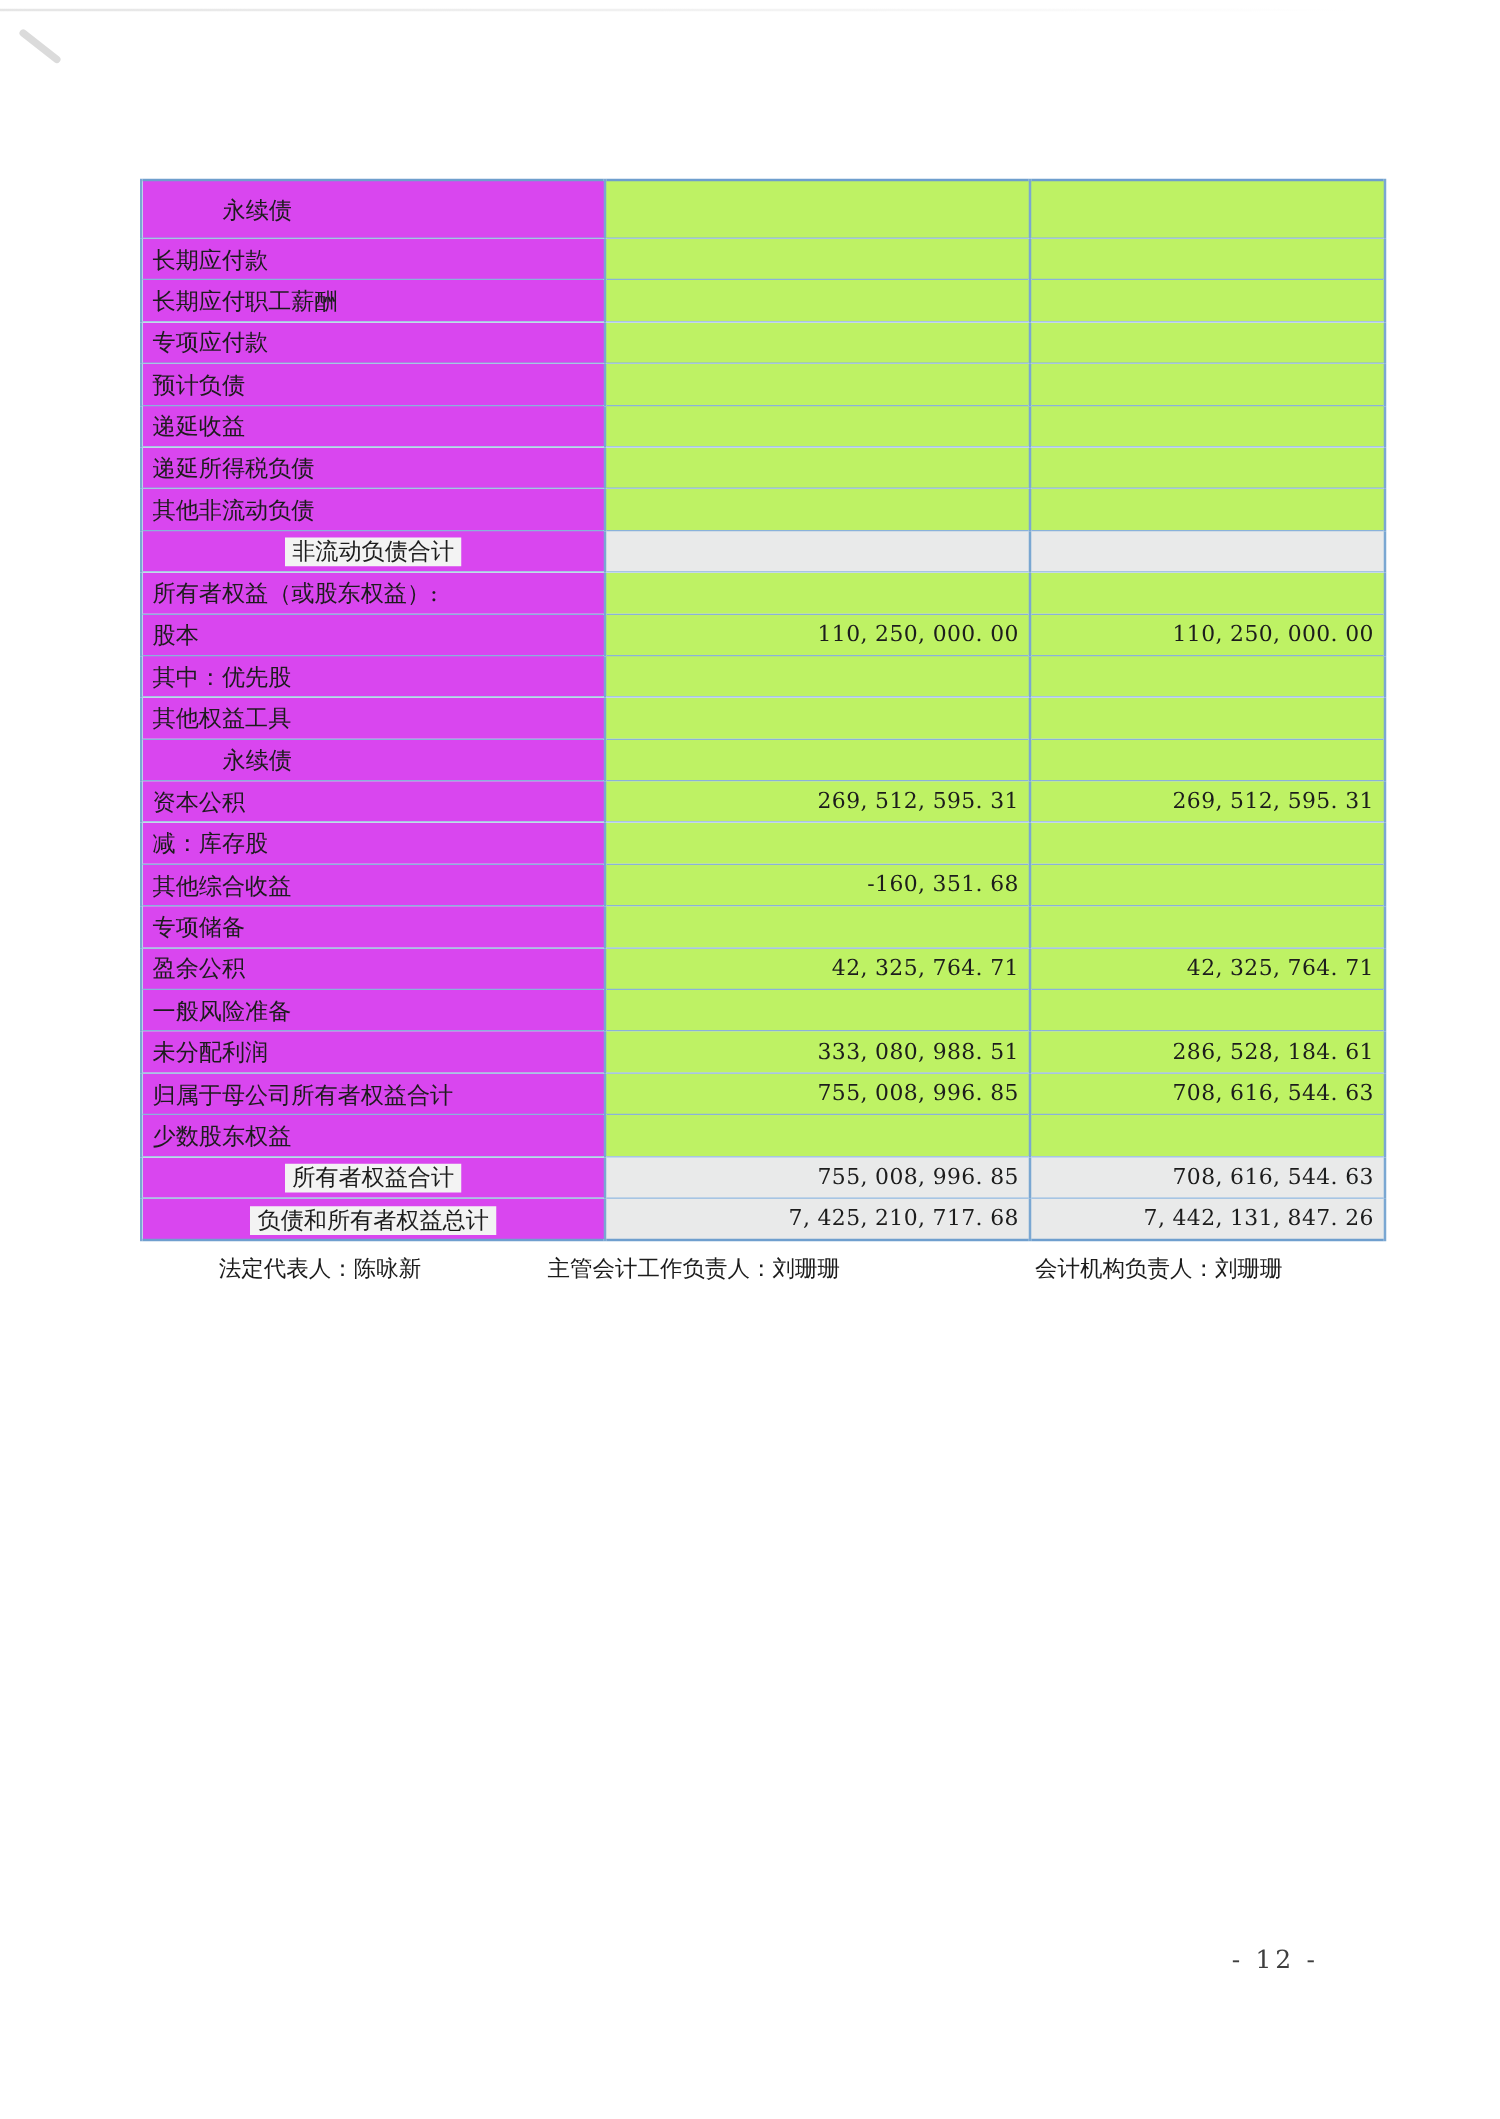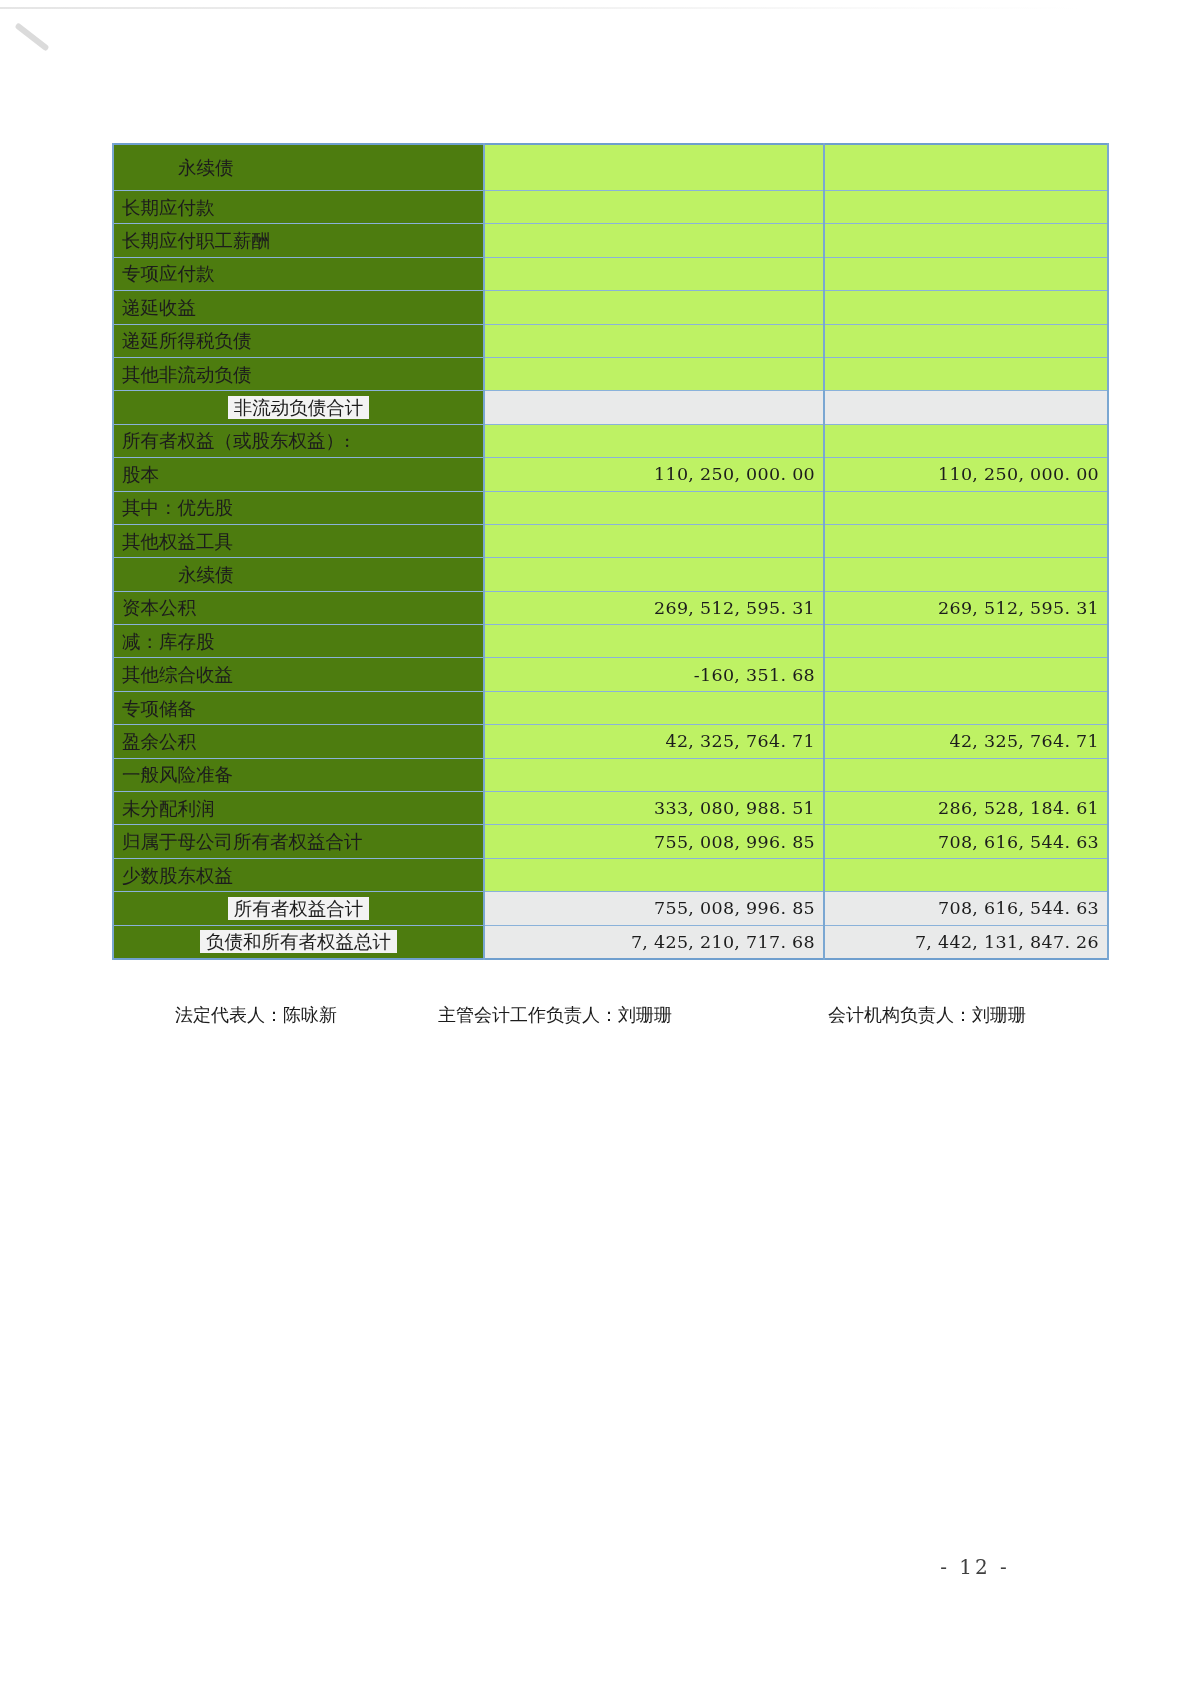--- a/index.html
+++ b/index.html
@@ -39,21 +39,21 @@
     border-right:2px solid #7aa7d2;
     height:32.4px;
     padding:0 8px;
     vertical-align:middle;
     overflow:hidden;
     white-space:nowrap;
   }
   tr.tall td { height:45px; }
 
   td.label-cell {
-    background:#4d7c0f;
+    background:#d946ef;
     text-align:left;
     font-size:18.5px;
   }
   td.label-cell.center { text-align:center; }
   td.label-cell.bold   { font-weight:normal; }
   td.label-cell.indent { padding-left:64px; }
 
   td.value-cell {
     background:#bef264;
     text-align:right;
@@ -69,21 +69,21 @@
     position:absolute; top:1003px; left:0; width:1200px; height:24px;
     font-size:18px; color:#1c1c1c;
   }
   .signature-row .sig { position:absolute; white-space:nowrap; }
   .sig-legal  { left:175px; }
   .sig-chief  { left:438px; }
   .sig-org    { left:828px; }
 
   .page-number {
     position:absolute; left:895px; top:1555px; width:160px;
-    text-align:center; font-size:20px; color:#3f3f3f;
+    text-align:right; font-size:20px; color:#3f3f3f;
     letter-spacing:3px; white-space:nowrap;
   }
 </style>
 </head>
 <body>
 
 <div class="artifact-line"></div>
 <div class="artifact-smudge"></div>
 
 <div class="sheet">
@@ -108,20 +108,25 @@
           <td class="label-cell"><span>长期应付职工薪酬</span></td>
           <td class="value-cell"></td>
           <td class="value-cell"></td>
         </tr>
         <tr>
           <td class="label-cell"><span>专项应付款</span></td>
           <td class="value-cell"></td>
           <td class="value-cell"></td>
         </tr>
         <tr>
+          <td class="label-cell"><span>预计负债</span></td>
+          <td class="value-cell"></td>
+          <td class="value-cell"></td>
+        </tr>
+        <tr>
           <td class="label-cell"><span>递延收益</span></td>
           <td class="value-cell"></td>
           <td class="value-cell"></td>
         </tr>
         <tr>
           <td class="label-cell"><span>递延所得税负债</span></td>
           <td class="value-cell"></td>
           <td class="value-cell"></td>
         </tr>
         <tr>

